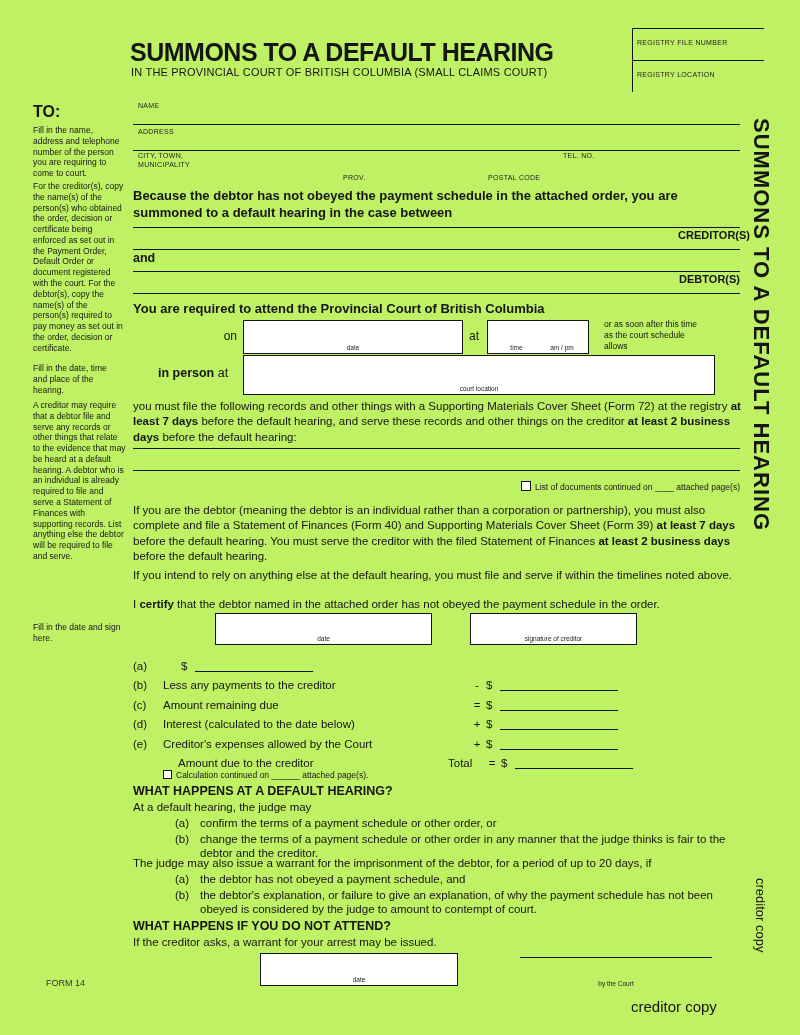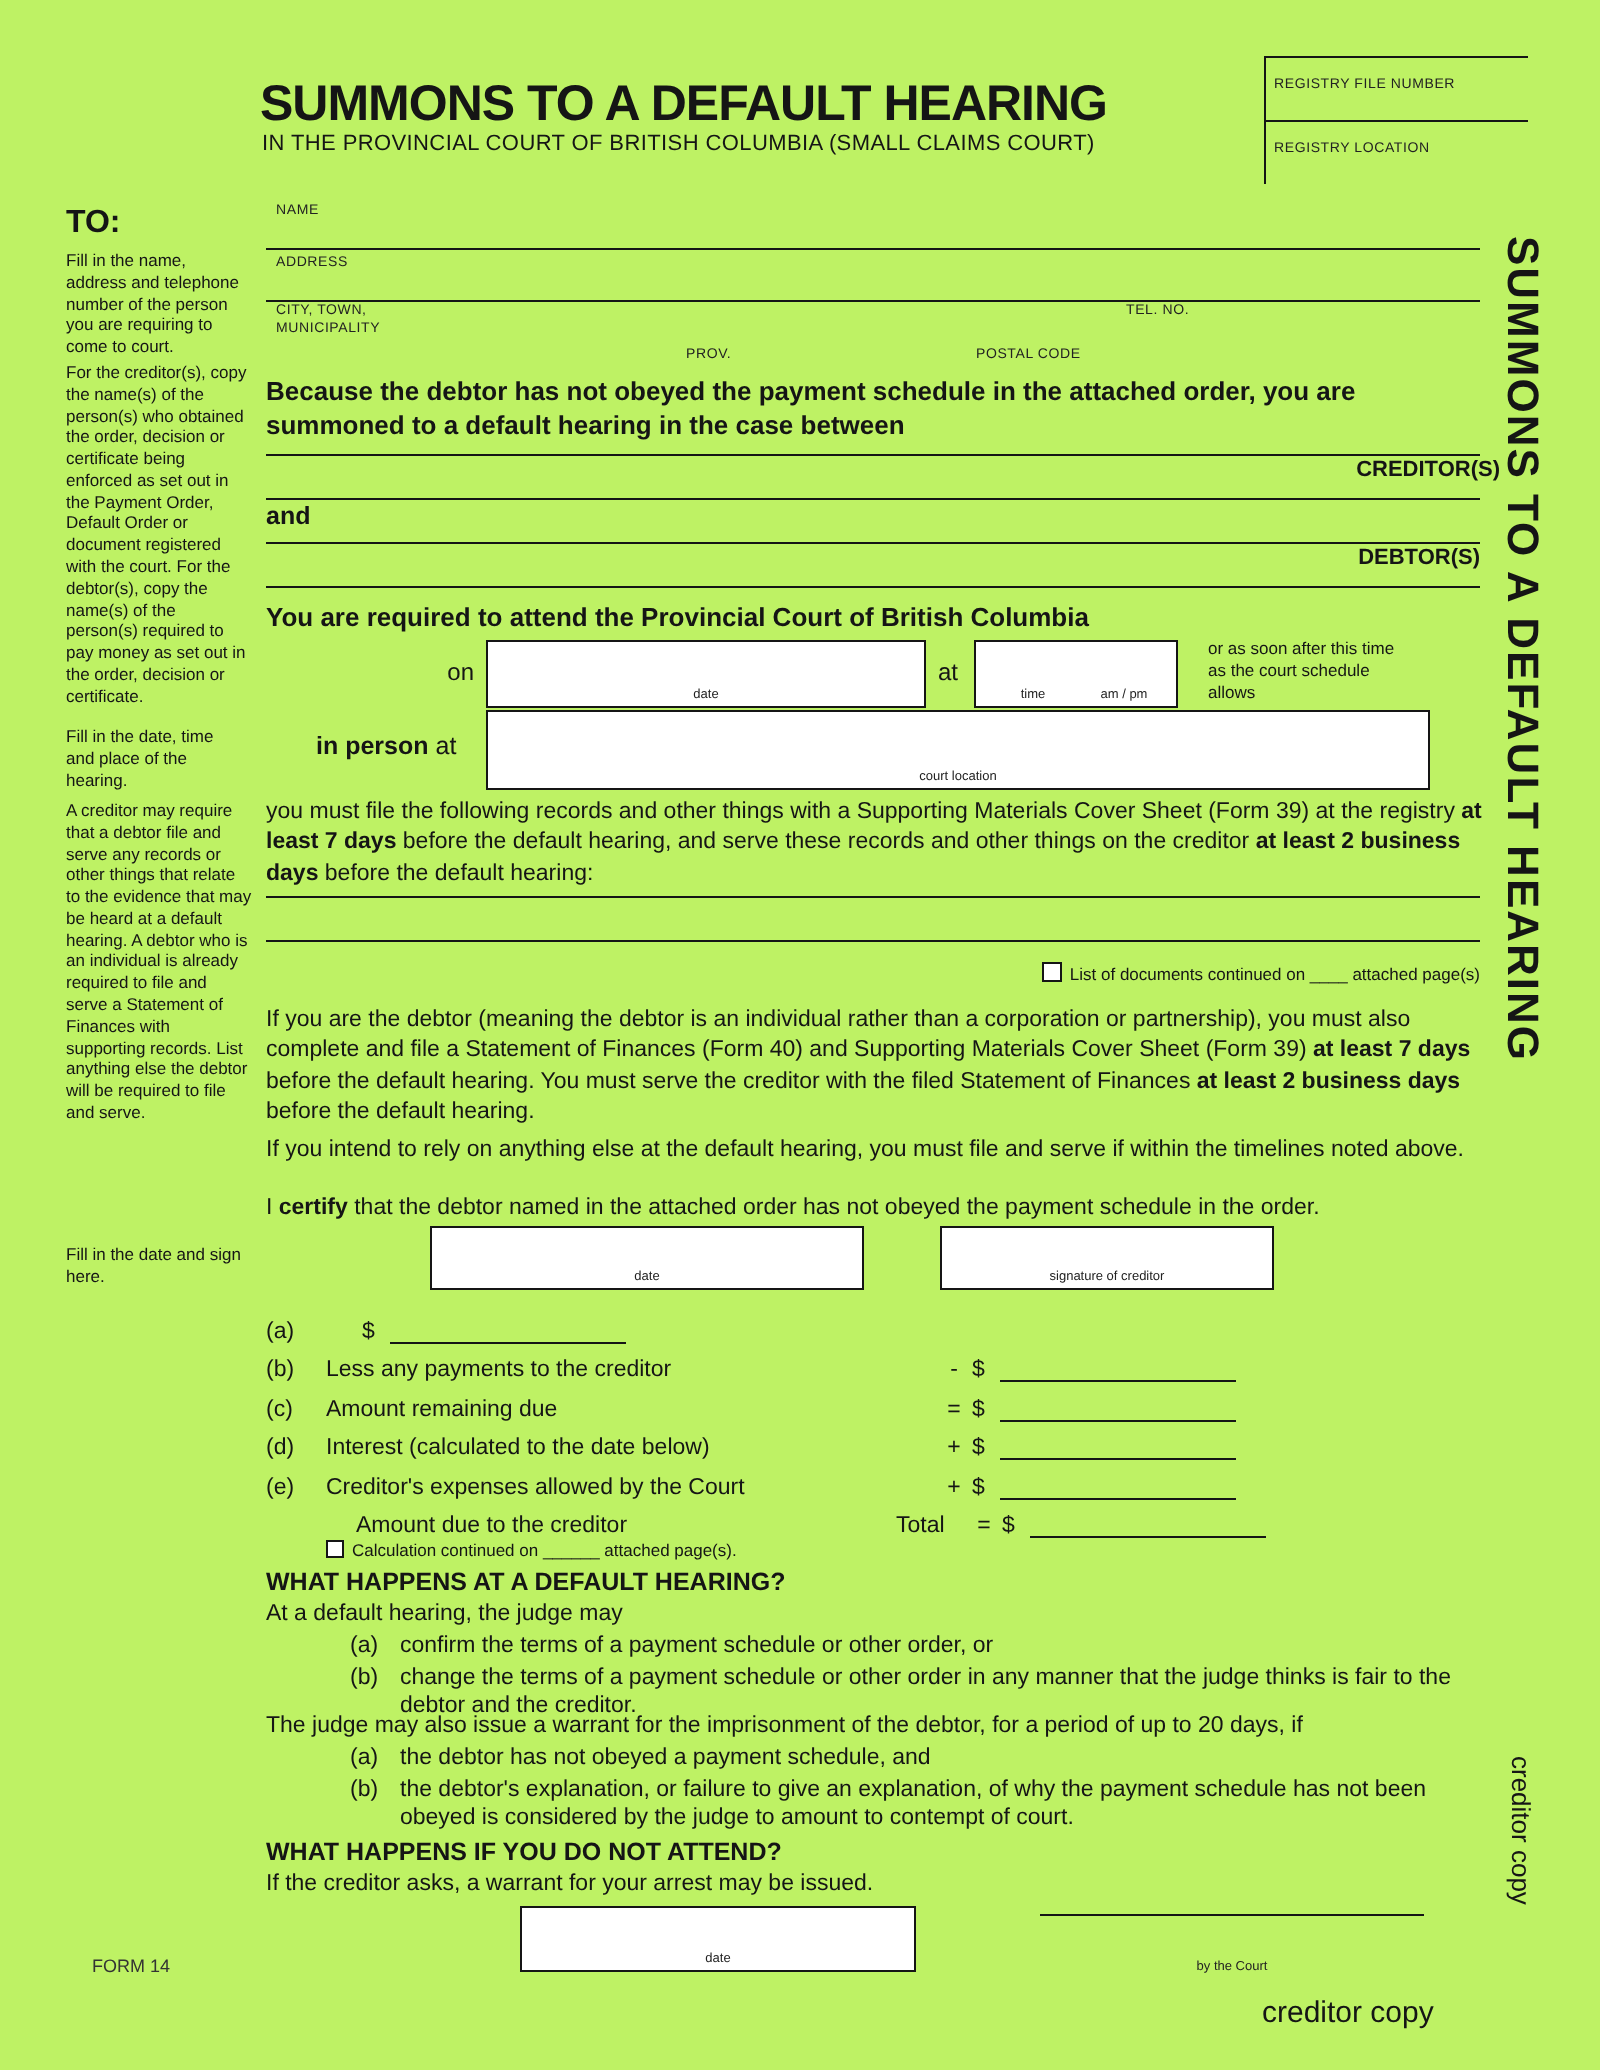--- a/index.html
+++ b/index.html
@@ -90,21 +90,21 @@
   <div class="wbox" style="left:487px;top:320px;width:100px;height:32px;">
     <span class="cap" style="left:6px;right:auto;width:45px;">time</span>
     <span class="cap" style="left:auto;right:6px;width:40px;">am / pm</span>
   </div>
   <div class="abs small" style="left:604px;top:319px;width:100px;">or as soon after this time as the court schedule allows</div>
   <div class="abs" style="left:158px;top:366px;font-size:12.5px;"><b>in person</b><span> at</span></div>
   <div class="wbox" style="left:243px;top:355px;width:470px;height:38px;">
     <span class="cap">court location</span>
   </div>
 
-  <div class="abs para" style="left:133px;top:399px;width:608px;"><span>you must file the following records and other things with a Supporting Materials Cover Sheet (Form 39) at the registry </span><b>at least 7 days</b><span> before the default hearing, and serve these records and other things on the creditor </span><b>at least 2 business days</b><span> before the default hearing:</span></div>
+  <div class="abs para" style="left:133px;top:399px;width:608px;"><span>you must file the following records and other things with a Supporting Materials Cover Sheet (Form 72) at the registry </span><b>at least 7 days</b><span> before the default hearing, and serve these records and other things on the creditor </span><b>at least 2 business days</b><span> before the default hearing:</span></div>
   <div class="line" style="left:133px;top:448px;width:607px;"></div>
   <div class="line" style="left:133px;top:470px;width:607px;"></div>
   <div class="abs" style="left:133px;top:481px;width:607px;text-align:right;font-size:8.5px;">
     <span class="cb"></span><span>List of documents continued on ____ attached page(s)</span>
   </div>
   <div class="abs para" style="left:133px;top:503px;width:614px;"><span>If you are the debtor (meaning the debtor is an individual rather than a corporation or partnership), you must also complete and file a Statement of Finances (Form 40) and Supporting Materials Cover Sheet (Form 39) </span><b>at least 7 days</b><span> before the default hearing. You must serve the creditor with the filed Statement of Finances </span><b>at least 2 business days</b><span> before the default hearing.</span></div>
   <div class="abs para" style="left:133px;top:597px;width:614px;"><span>I </span><b>certify</b><span> that the debtor named in the attached order has not obeyed the payment schedule in the order.</span></div>
 
   <div class="abs para" style="left:133px;top:568px;width:614px;">If you intend to rely on anything else at the default hearing, you must file and serve if within the timelines noted above.</div>
   <div class="wbox" style="left:215px;top:613px;width:215px;height:30px;">

